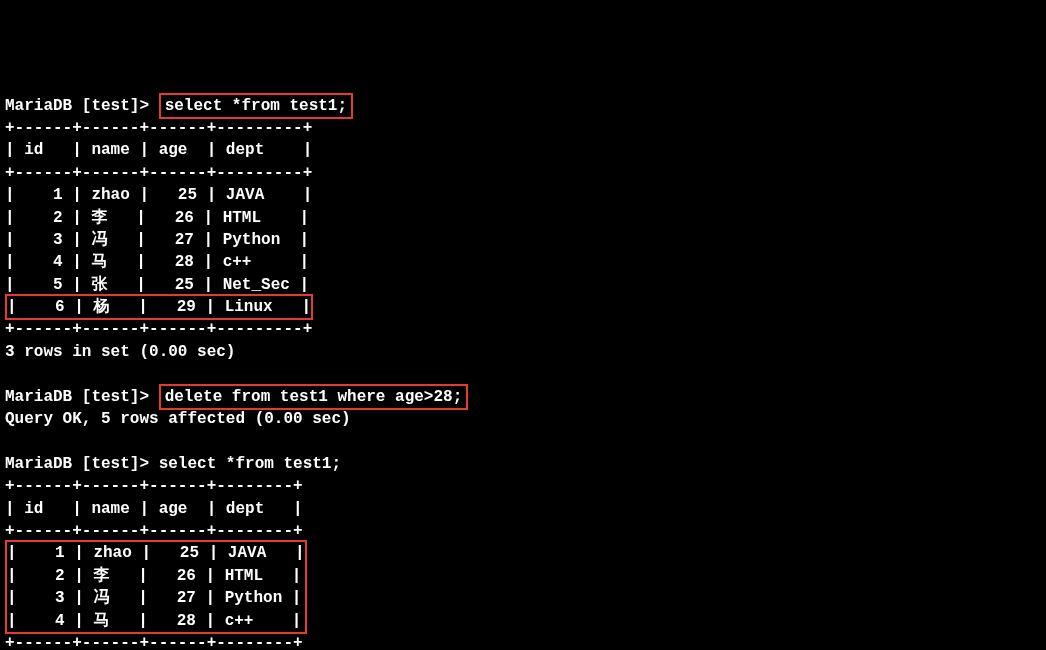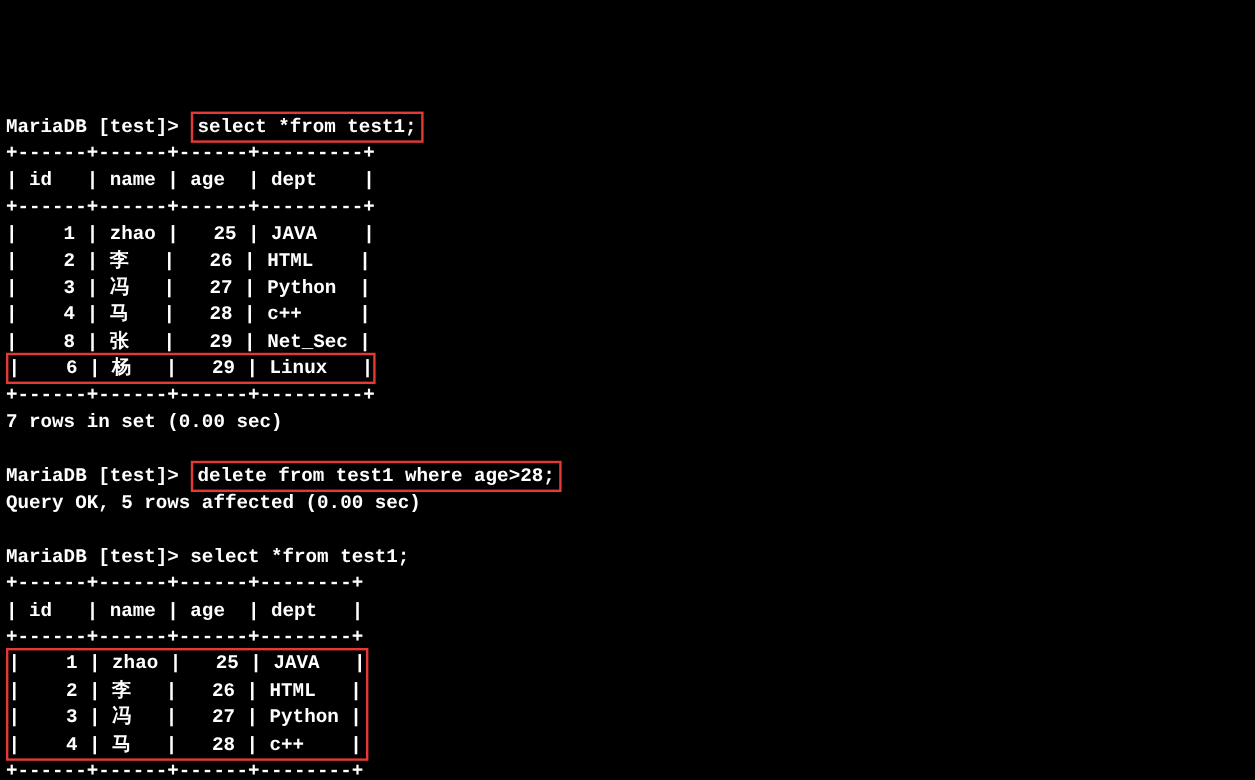--- a/index.html
+++ b/index.html
@@ -32,24 +32,24 @@
 
 
 <div><span>MariaDB [test]&gt; </span><span class="highlight">select *from test1;</span>
 <span>+------+------+------+---------+</span>
 <span>| id   | name | age  | dept    |</span>
 <span>+------+------+------+---------+</span>
 <span>|    1 | zhao |   25 | JAVA    |</span>
 <span>|    2 | 李   |   26 | HTML    |</span>
 <span>|    3 | 冯   |   27 | Python  |</span>
 <span>|    4 | 马   |   28 | c++     |</span>
-<span>|    8 | 张   |   29 | Net_Sec |</span>
+<span>|    5 | 张   |   25 | Net_Sec |</span>
 <span class="highlight-row">|    6 | 杨   |   29 | Linux   |</span>
 <span>+------+------+------+---------+</span>
-<span>7 rows in set (0.00 sec)</span>
+<span>3 rows in set (0.00 sec)</span>
 
 <span>MariaDB [test]&gt; </span><span class="highlight">delete from test1 where age&gt;28;</span>
 <span>Query OK, 5 rows affected (0.00 sec)</span>
 
 <span>MariaDB [test]&gt; </span><span>select *from test1;</span>
 <span>+------+------+------+--------+</span>
 <span>| id   | name | age  | dept   |</span>
 <span>+------+------+------+--------+</span>
 <span class="highlight-row"><span>|    1 | zhao |   25 | JAVA   |</span>
 <span>|    2 | 李   |   26 | HTML   |</span>

